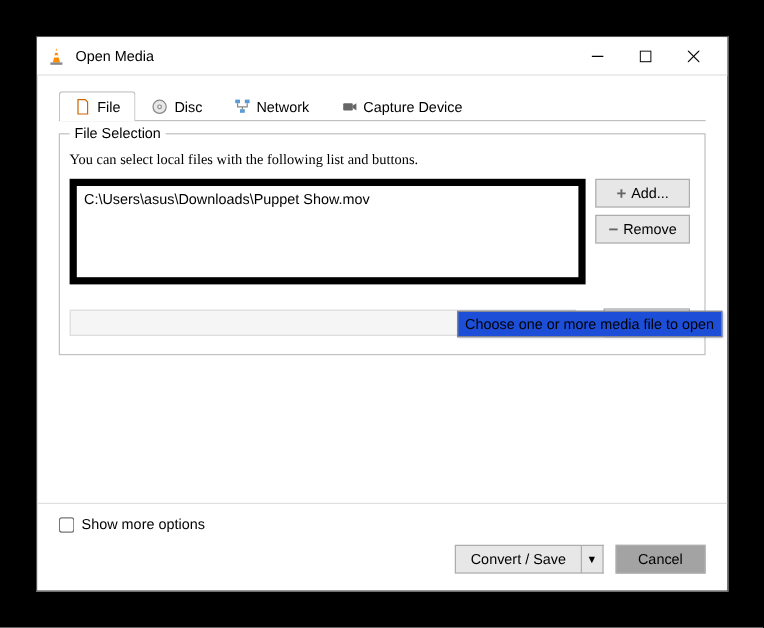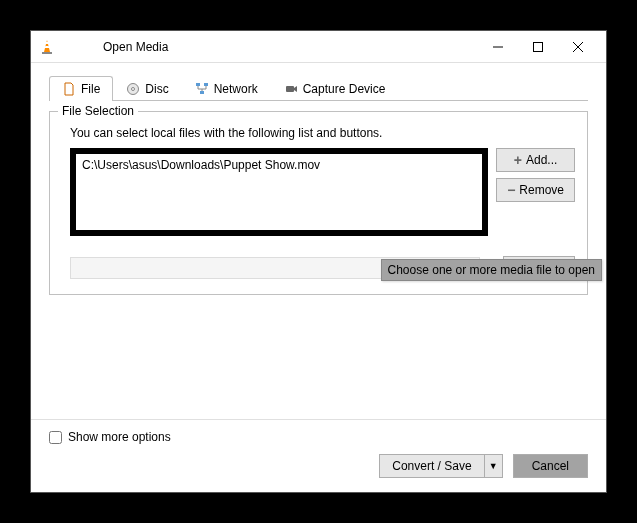--- a/index.html
+++ b/index.html
@@ -19,21 +19,20 @@
       display: flex;
       flex-direction: column;
     }
     .titlebar {
       display: flex;
       align-items: center;
       padding: 6px 8px;
       height: 32px;
       background: #fff;
       border-bottom: 1px solid #e0e0e0;
-      gap: 40px;
     }
     .title-icon {
       width: 16px;
       height: 16px;
       margin-right: 8px;
     }
     .title-text {
       flex: 1;
       font-size: 12px;
       color: #000;
@@ -78,34 +77,35 @@
       background: #fff;
       border-radius: 3px 3px 0 0;
     }
     .tab-icon {
       width: 14px;
       height: 14px;
     }
     .fieldset {
       border: 1px solid #c0c0c0;
       margin-top: 10px;
-      padding: 8px 12px 14px 20px;
+      padding: 8px 12px 14px 8px;
       position: relative;
     }
     .legend {
       position: absolute;
       top: -8px;
       left: 8px;
       background: #fff;
       padding: 0 4px;
       font-size: 12px;
     }
     .helper-text {
       margin: 6px 0 8px 0;
       font-size: 12px;
+      font-family: Liberation Serif, serif;
     }
     .file-row {
       display: flex;
       gap: 8px;
       align-items: flex-start;
     }
     .file-list {
       flex: 1;
       border: 6px solid #000000;
       height: 88px;
@@ -152,21 +152,21 @@
       align-items: center;
     }
     .subtitle-input {
       flex: 1;
       height: 22px;
       background: #f5f5f5;
       border: 1px solid #ddd;
     }
     .tooltip {
       position: absolute;
-      background: #a3a3a3;
+      background: #1d4ed8;
       border: 1px solid #888;
       padding: 3px 6px;
       font-size: 12px;
       top: 196px;
       right: 4px;
       box-shadow: 1px 1px 2px rgba(0,0,0,0.15);
     }
     .footer {
       padding: 10px 18px 14px 18px;
       border-top: 1px solid #e0e0e0;

